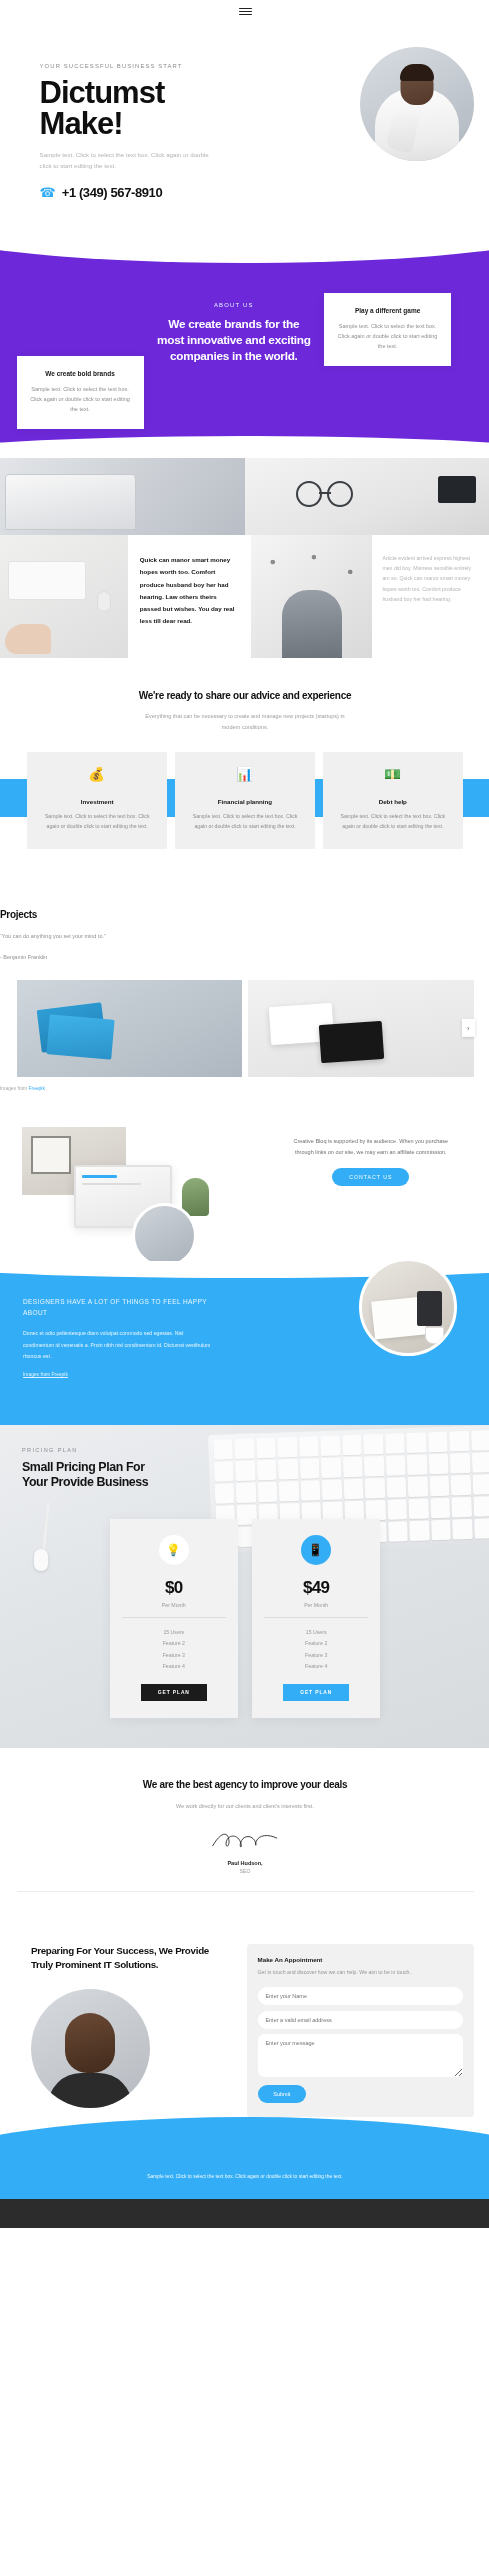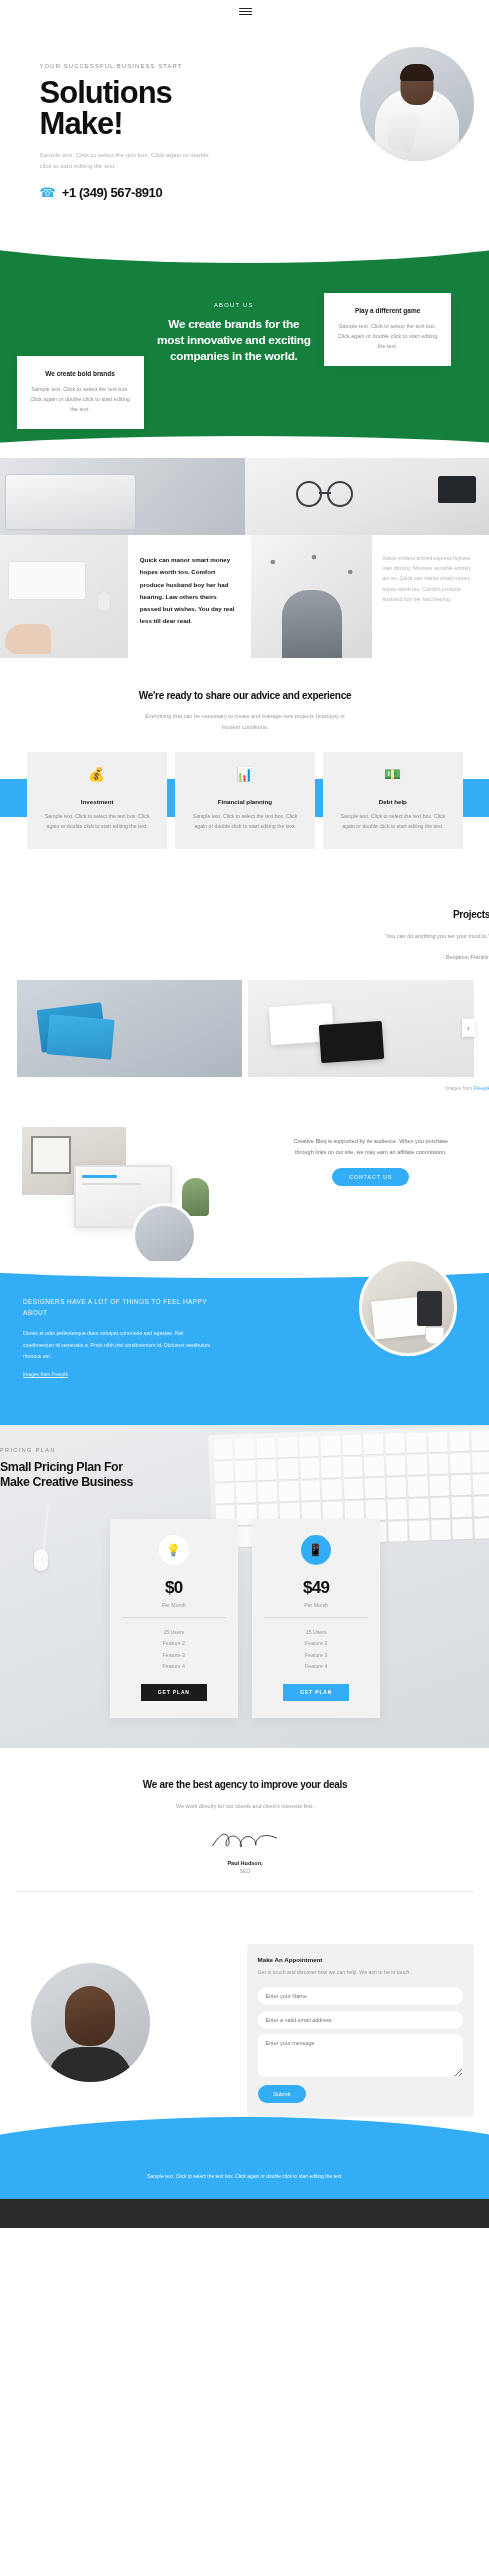--- a/index.html
+++ b/index.html
@@ -70,21 +70,21 @@
     width: 34px; height: 17px; border-radius: 17px 17px 3.9px 3.9px; background: #2a1c14;
   }
   .hero-photo .man-arm {
     position: absolute; left: 29px; bottom: 10.4px; width: 27.4px; height: 39px;
     background: linear-gradient(160deg,#f6f6f6,#e0e0e0); border-radius: 14.4px 6.5px 5.2px 10.4px;
     transform: rotate(12deg);
   }
 
   
   .about {
-    position: relative; background: #15803d; color: #fff;
+    position: relative; background: #6d28d9; color: #fff;
     padding: 34px 4px 29px; margin-top: -22px;
   }
   .wave-top {
     position: absolute; top: -0.7px; left: 0; width: 490px; height: 39px;
     background: #fff;
     border-radius: 0 0 50% 50% / 0 0 100% 100%;
     transform: scaleX(1.35);
   }
   .wave-bottom-white {
     position: absolute; bottom: -0.7px; left: 0; width: 490px; height: 22px; background: #fff;
@@ -154,21 +154,21 @@
   .svc-band { position: absolute; left: 0; right: 0; top: 27.4px; height: 38px; background: #33adf5; z-index: 0; }
   .svc-card {
     position: relative; z-index: 2; width: 140px; background: #f0f0f0;
     padding: 15.7px 13px 17px; text-align: center;
   }
   .svc-icon { font-size: 13.7px; line-height: 1; margin-bottom: 17px; display: block; color: #1c1c1c; }
   .svc-card h4 { font-size: 6.2px; font-weight: 700; margin-bottom: 6.5px; color: #151515; }
   .svc-card p { font-size: 5.2px; line-height: 1.9; color: #8d8d8d; }
 
   
-  .projects { padding: 30px 0 22px; text-align: right; background: #fff; }
+  .projects { padding: 30px 0 22px; text-align: left; background: #fff; }
   .proj-quote { font-size: 5.5px; line-height: 1.9; color: #8f8f8f; margin-top: 10.4px; }
   .proj-row { display: flex; gap: 6.5px; width: 457px; margin: 17px auto 0; position: relative; }
   .proj-card { flex: 1; height: 97px; position: relative; overflow: hidden; }
   .pc1 { background: linear-gradient(155deg,#cfd6dc 0%,#aeb7c0 100%); }
   .pc1 .bk { position: absolute; left: 22px; top: 26px; width: 65px; height: 43px; background: linear-gradient(170deg,#2f9ed6,#1f7fb3); border-radius: 2px; transform: rotate(-7deg); }
   .pc1 .bk2 { position: absolute; left: 31px; top: 37px; width: 65px; height: 40px; background: linear-gradient(170deg,#3fb3e8,#2a92c9); border-radius: 2px; transform: rotate(5deg); }
   .pc2 { background: linear-gradient(170deg,#f2f2f2,#e2e2e2); }
   .pc2 .cardA { position: absolute; left: 22px; top: 25px; width: 63px; height: 38px; background: #fff; border-radius: 2px; box-shadow: 0 2px 6.5px rgba(0,0,0,.14); transform: rotate(-4deg); }
   .pc2 .cardB { position: absolute; left: 72px; top: 43px; width: 63px; height: 38px; background: #171717; border-radius: 2px; box-shadow: 0 2px 6.5px rgba(0,0,0,.2); transform: rotate(-4deg); }
   .proj-next {
@@ -224,21 +224,21 @@
   .kbd {
     position: absolute; right: -6.5px; top: 5.2px; width: 287px; height: 118px;
     background: linear-gradient(170deg,#f6f7f8,#dfe1e4); border-radius: 3.9px;
     transform: rotate(-2deg);
     display: grid; grid-template-columns: repeat(13,1fr); grid-auto-rows: 1fr; gap: 2px; padding: 4.6px;
   }
   .kbd i { background: #fcfcfd; border-radius: 2px; box-shadow: 0 0.7px 0.7px rgba(0,0,0,.08); display: block; }
   .earbud { position: absolute; left: 14.4px; top: 77px; width: 72px; height: 78px; }
   .earbud .wire { position: absolute; left: 31px; top: 0; width: 2px; height: 51px; background: #f0f0f0; border-radius: 1.3px; transform: rotate(6deg); }
   .earbud .bud { position: absolute; left: 19.6px; top: 47px; width: 14.4px; height: 22px; background: #fafafa; border-radius: 7.2px; box-shadow: 0 1.3px 3.9px rgba(0,0,0,.12); }
-  .pricing-head { position: relative; z-index: 3; }
+  .pricing-head { position: relative; z-index: 3; padding-left: 22px; }
   .pricing-eyebrow { font-size: 5.5px; letter-spacing: 1.4px; color: #8a8d90; margin-bottom: 6.5px; }
   .pricing-title { font-size: 12.4px; line-height: 1.24; font-weight: 700; letter-spacing: -0.4px; color: #131313; }
   .plans { position: relative; z-index: 3; display: flex; justify-content: center; gap: 14.4px; margin-top: 29px; }
   .plan { width: 128px; background: #f2f2f2; padding: 15.7px 11.8px 17px; text-align: center; box-shadow: 0 2px 11.8px rgba(0,0,0,.06); }
   .plan-icon {
     width: 30px; height: 30px; border-radius: 50%; margin: 0 auto 13px;
     display: flex; align-items: center; justify-content: center; font-size: 11.8px;
   }
   .plan-icon.light { background: #fff; color: #222; }
   .plan-icon.blue { background: #33adf5; color: #fff; }
@@ -308,21 +308,21 @@
       <span></span>
       <span></span>
     </div>
   </div>
 
   <section class="hero">
     <div class="hero-inner">
       <div class="hero-left">
         <div class="eyebrow">YOUR SUCCESSFUL BUSINESS START</div>
         <h1 class="hero-title">
-          <span>Solutions</span><br>
+          <span>Dictumst</span><br>
           <span>Make!</span>
         </h1>
         <p class="hero-sub">Sample text. Click to select the text box. Click again or double click to start editing the text.</p>
         <div class="hero-phone">
           <span class="pico">☎</span>
           <span class="pnum">+1 (349) 567-8910</span>
         </div>
       </div>
       <div class="hero-right">
         <div class="hero-photo">
@@ -532,21 +532,21 @@
         <i></i>
     </div>
     <div class="earbud">
       <div class="wire"></div>
       <div class="bud"></div>
     </div>
     <div class="pricing-head">
       <div class="pricing-eyebrow">PRICING PLAN</div>
       <h2 class="pricing-title">
         <span>Small Pricing Plan For</span><br>
-        <span>Make Creative Business</span>
+        <span>Your Provide Business</span>
       </h2>
     </div>
     <div class="plans">
       <div class="plan">
         <div class="plan-icon light">💡</div>
         <div class="plan-price">$0</div>
         <div class="plan-per">Per Month</div>
         <div class="plan-hr"></div>
         <div class="plan-feat">
           <div>15 Users</div>
@@ -579,20 +579,21 @@
       <path d="M5 26 C18 4, 28 4, 30 16 C32 28, 24 30, 26 20 C28 10, 42 6, 48 20 C52 30, 46 30, 48 22 C51 10, 64 8, 70 18 C74 26, 70 28, 72 20 C76 8, 92 8, 104 14" fill="none" stroke="#1d1d1d" stroke-width="1.3" stroke-linecap="round"></path>
     </svg>
     <div class="nm">Paul Hudson,</div>
     <div class="rl">SEO</div>
     <hr>
   </section>
 
   <section class="contact">
     <div class="contact-wrap">
       <div class="contact-left">
+        <h2 class="contact-title">Preparing For Your Success, We Provide Truly Prominent IT Solutions.</h2>
         <div class="contact-photo">
           <div class="head"></div>
           <div class="torso"></div>
         </div>
       </div>
       <div class="contact-right">
         <div class="form-card">
           <div class="form-head">Make An Appointment</div>
           <div class="form-note">Get in touch and discover how we can help. We aim to be in touch.</div>
           <input type="text" placeholder="Enter your Name" style="">

